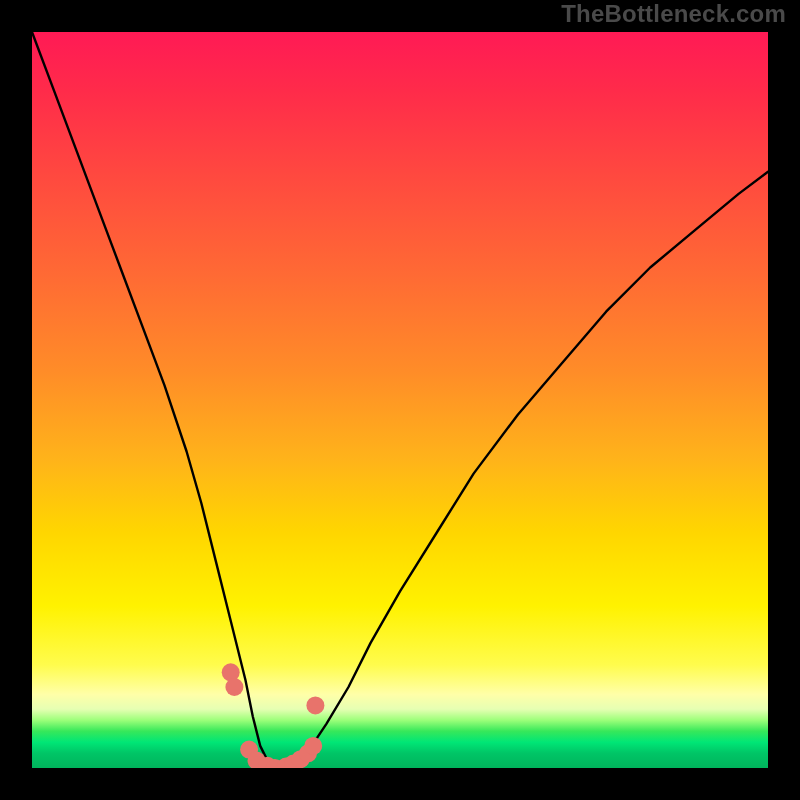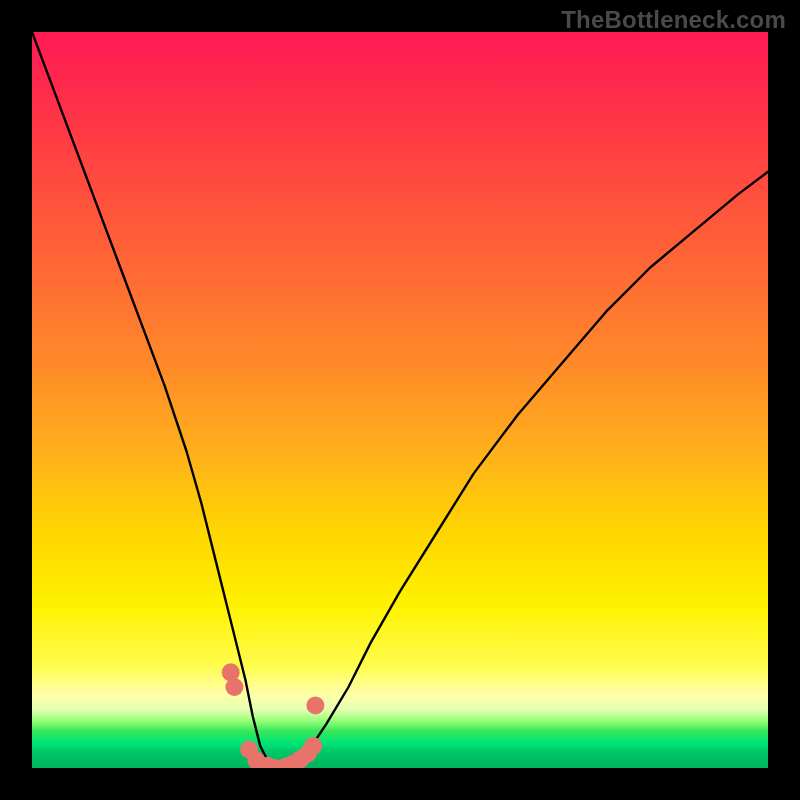--- a/index.html
+++ b/index.html
@@ -54,21 +54,21 @@
   }
   .svg-layer {
     position: absolute;
     left: 0;
     top: 0;
     width: 100%;
     height: 100%;
   }
   .watermark {
     position: absolute;
-    top: 6px;
+    top: 0;
     right: 14px;
     font-size: 24px;
     font-weight: 600;
     color: #4a4a4a;
     letter-spacing: 0.2px;
     user-select: none;
   }
 </style>
 </head>
 <body>

